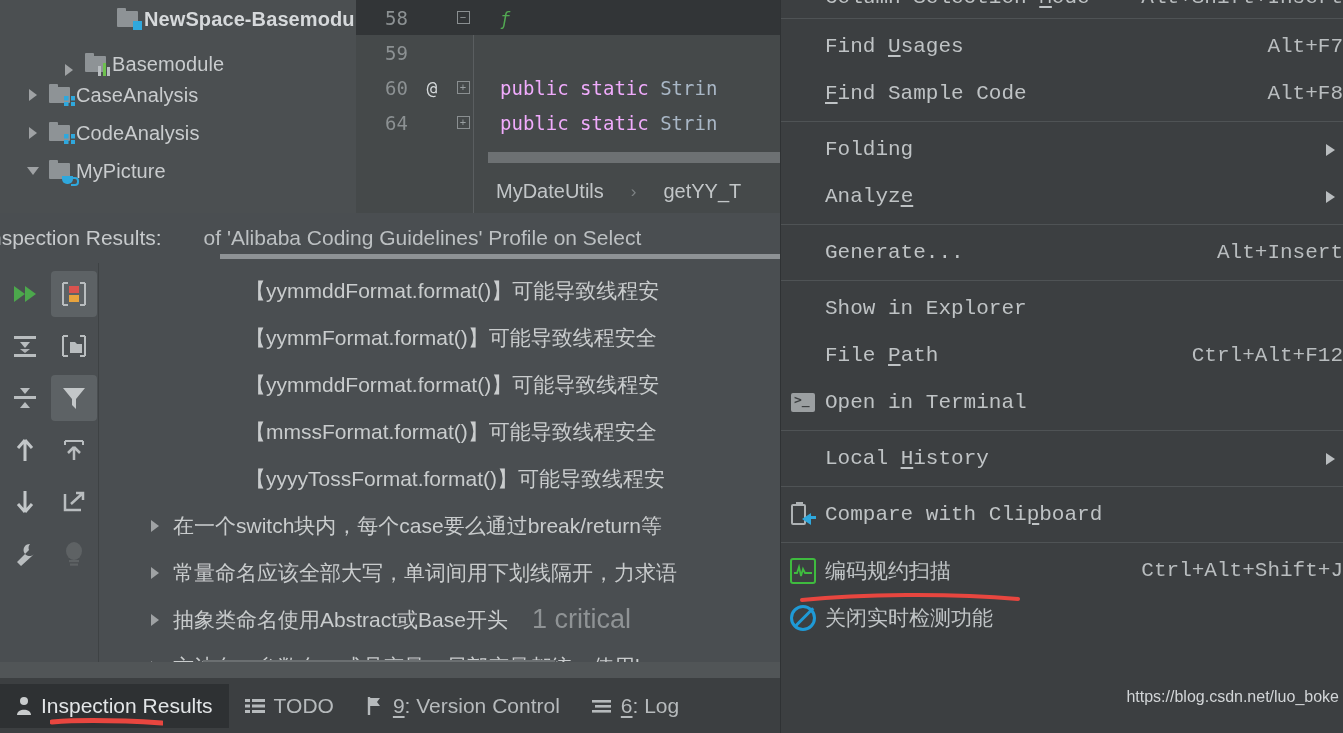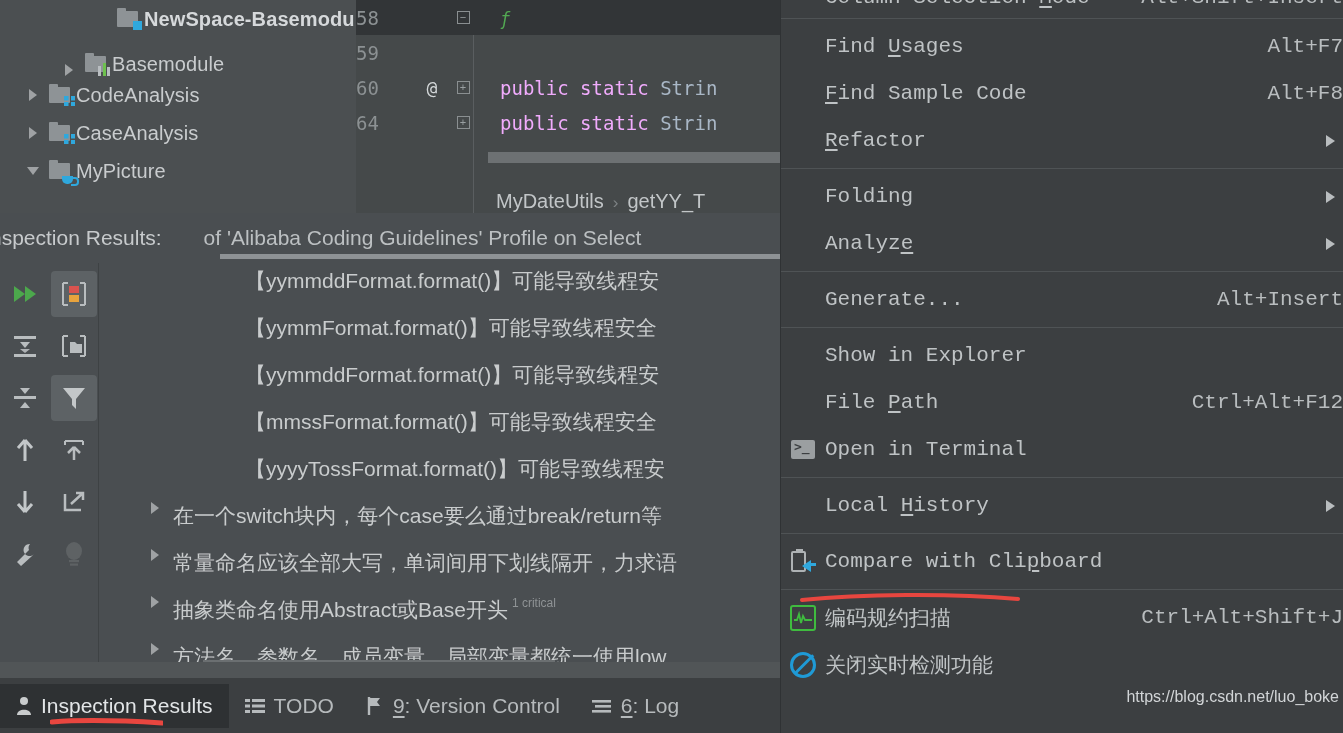--- a/index.html
+++ b/index.html
@@ -71,43 +71,43 @@
   .editor-panel {
     position: absolute; left: 356px; top: 0; width: 424px; height: 213px;
     background: #45494a; overflow: hidden;
   }
   .ed-line {
     position: relative; height: 35px; display: flex; align-items: center;
     font-family: "DejaVu Sans Mono", "Liberation Mono", monospace;
     font-size: 19px;
   }
   .ed-line.sel { background: #323537; }
-  .gutter-no { width: 60px; color: #8c9193; padding-right:8px; flex:0 0 60px;}
+  .gutter-no { width: 60px; text-align: right; color: #8c9193; padding-right:8px; flex:0 0 60px;}
   .gutter-at { width: 32px; text-align:center; color:#d3d7d9; font-size:18px; flex:0 0 32px;}
   .gutter-fold { width: 30px; flex:0 0 30px; display:flex;align-items:center;justify-content:center;}
   .foldbox {
     width: 13px; height: 13px; border: 1px solid #8a8f91; color:#9aa0a2;
     font-size: 11px; line-height: 11px; text-align:center;
     font-family:"Liberation Sans",sans-serif;
   }
   .ed-code { padding-left: 22px; white-space: nowrap; }
   .kw { color: #f0abfc; }
   .ty { color: #a9b7c6; }
   .lambda { color:#52a852; font-style:italic; font-size:17px; }
   .fold-rail {
     position:absolute; left:117px; top:0; bottom:0; width:1px; background:#5a5e60;
   }
   .hscroll {
     position:absolute; left: 132px; right: 0; top: 152px; height: 11px;
     background: #6d7173;
   }
   .breadcrumb {
     position:absolute; left:0; right:0; top:170px; height:43px;
-    display:flex; align-items:flex-end; padding-left:140px;
-    font-size:20px; color:#c2c6c8; white-space:nowrap;
+    display:flex; align-items:center; padding-left:140px;
+    font-size:20px; color:#c2c6c8; white-space:nowrap;gap:18px;
   }
   .bc-sep { color:#7e8385; margin:0 9px; font-size:17px;}
 
   
   .photo-bg {
     position:absolute; left:560px; top:0; width:230px; height:690px;
     background:
       linear-gradient(160deg,#6a5a52 0%, #8d7465 18%, #5d4f48 40%, #7a6557 60%, #4f4743 85%);
     opacity:.55;
   }
@@ -132,27 +132,27 @@
     display:grid; grid-template-columns:1fr 1fr; grid-auto-rows:52px;
     align-content:start; padding-top:6px;
   }
   .tb-btn {
     display:flex; align-items:center; justify-content:center;
     width:46px; height:46px; margin:2px auto; border-radius:4px; cursor:pointer;
   }
   .tb-btn.active { background:#5d6265; }
   .insp-list { flex:1; position:relative; overflow:hidden; padding-top:4px;}
   .insp-row {
-    height:47px; display:flex; align-items:flex-start; white-space:nowrap; padding-left:2px;
+    height:47px; display:flex; align-items:center; white-space:nowrap; padding-left:2px;
   }
   .insp-row .tri {
     width:36px; flex:0 0 36px; display:flex; align-items:center; justify-content:center;
   }
   .insp-text { font-size:21px; color:#c9cccd; }
-  .insp-crit { font-size:12px; color:#8f9395; margin-left:4px; }
+  .insp-crit { font-size:27px; color:#8f9395; margin-left:24px; }
   .indent-1 { padding-left:146px; }
   .indent-2 { padding-left:38px; }
   .list-hscroll {
     position:absolute; left:104px; width:352px; bottom:4px; height:14px; background:#6b6f71;
   }
 
   
   .ctx-menu {
     position:absolute; left:780px; top:0; width:563px; height:733px;
     background:#3c3f41; border-left:1px solid #2f3234;
@@ -276,31 +276,31 @@
         <span class="tree-label">Basemodule</span>
       </div>
       <div class="tree-row" style="padding-left: 20px;">
         <span class="tw">
           <span class="tri-r"></span>
         </span>
         <span class="ticon">
           <span class="folder"></span>
           <span class="badge-grid"></span>
         </span>
-        <span class="tree-label">CodeAnalysis</span>
+        <span class="tree-label">CaseAnalysis</span>
       </div>
       <div class="tree-row" style="padding-left: 20px;">
         <span class="tw">
           <span class="tri-r"></span>
         </span>
         <span class="ticon">
           <span class="folder"></span>
           <span class="badge-grid"></span>
         </span>
-        <span class="tree-label">CaseAnalysis</span>
+        <span class="tree-label">CodeAnalysis</span>
       </div>
       <div class="tree-row" style="padding-left: 20px;">
         <span class="tw">
           <span class="tri-d"></span>
         </span>
         <span class="ticon">
           <span class="folder"></span>
           <span class="badge-cup"></span>
         </span>
         <span class="tree-label">MyPicture</span>
@@ -533,24 +533,20 @@
         </div>
         <div class="msep"></div>
         <div class="mi">
           <span class="mlabel">Find <span class="u">U</span>sages</span>
           <span class="mkey">Alt+F7</span>
         </div>
         <div class="mi">
           <span class="mlabel"><span class="u">F</span>ind Sample Code</span>
           <span class="mkey">Alt+F8</span>
         </div>
-        <div class="mi">
-          <span class="mlabel"><span class="u">R</span>efactor</span>
-          <span class="arrow"></span>
-        </div>
         <div class="msep"></div>
         <div class="mi">
           <span class="mlabel">Folding</span>
           <span class="arrow"></span>
         </div>
         <div class="mi">
           <span class="mlabel">Analyz<span class="u">e</span></span>
           <span class="arrow"></span>
         </div>
         <div class="msep"></div>

